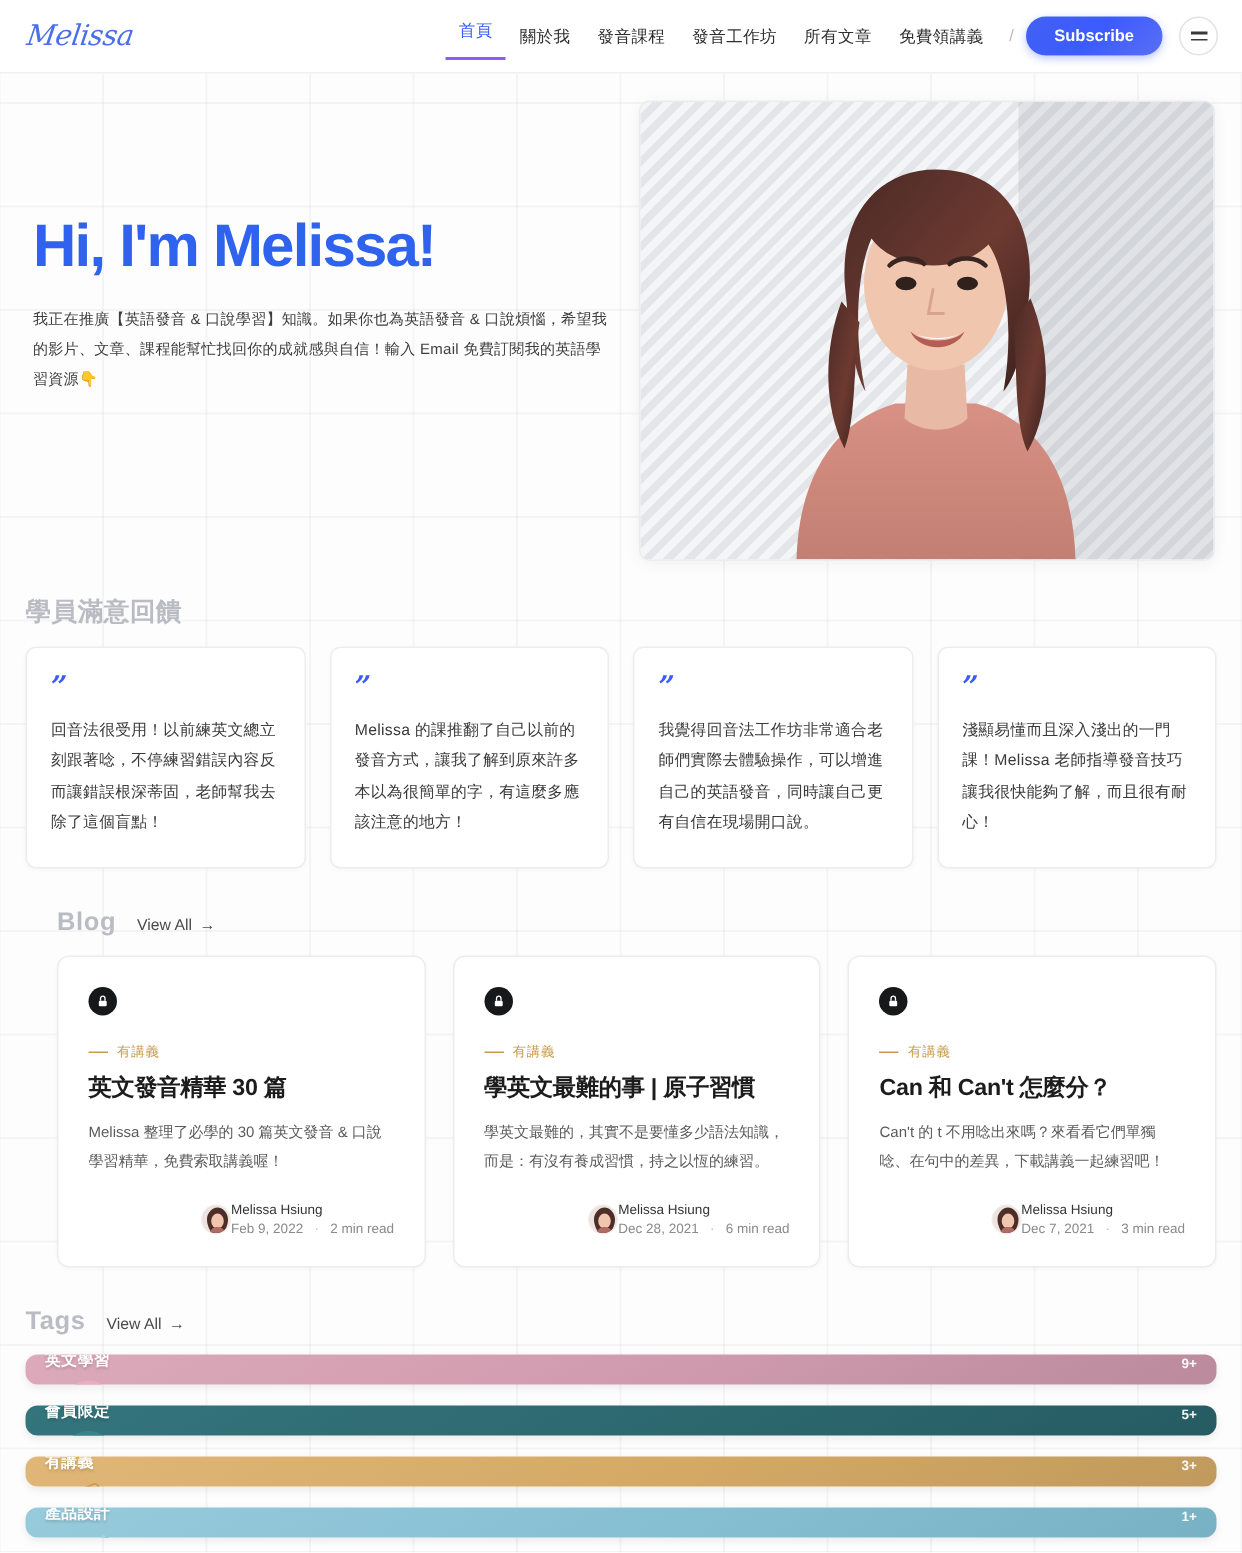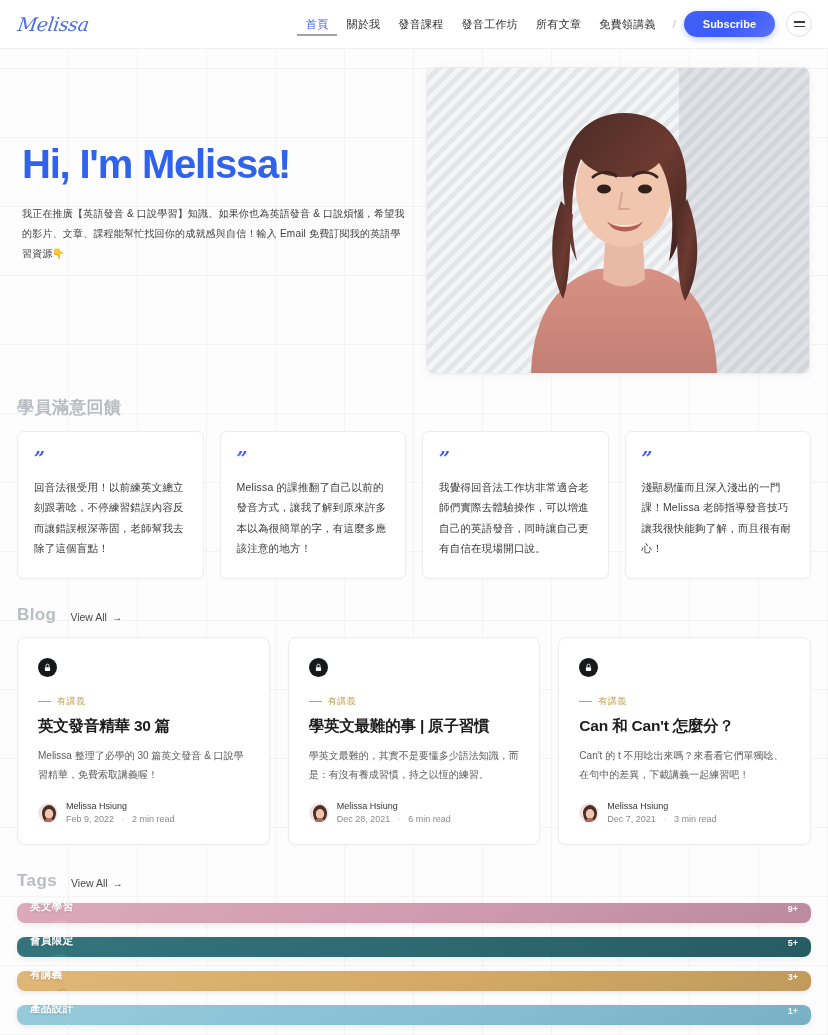--- a/index.html
+++ b/index.html
@@ -28,21 +28,21 @@
     font-family:"DejaVu Serif","Liberation Serif",serif;
     font-style:italic; font-size:19px; color:#4a6fe8;
     letter-spacing:-0.4px; font-weight:500;
     transform:skewX(-8deg);
   }
   .nav{ margin-left:auto; display:flex; align-items:center; gap:0; }
   .nav-item{
     font-size:11px; color:#2f2f2f; padding:4px 9px; white-space:nowrap;
     cursor:pointer; letter-spacing:0.3px;
   }
-  .nav-item.active{ color:#3b5bfd; border-bottom:2px solid #a3a3a3; padding-bottom:2px; }
+  .nav-item.active{ color:#3b5bfd; border-bottom:2px solid #8b5cf6; padding-bottom:10px; }
   .nav-sep{ font-size:11px; color:#bdbdbd; padding:0 8px; }
   .subscribe-btn{
     background:linear-gradient(135deg,#4361f2 0%,#3b5bfd 50%,#5a6ff5 100%);
     color:#fff; font-size:11px; font-weight:700;
     border-radius:999px; padding:7px 19px; border:none; cursor:pointer;
     box-shadow:0 2px 6px rgba(59,91,253,0.35);
   }
   .menu-btn{
     width:26px; height:26px; border-radius:50%; border:1px solid #e2e2e2;
     margin-left:11px; display:flex; flex-direction:column; align-items:center;
@@ -108,41 +108,41 @@
     padding:17px 16px 19px; min-height:128px;
     box-shadow:0 1px 3px rgba(0,0,0,0.03);
   }
   .quote-mark{
     color:#3b5bfd; font-size:19px; font-weight:bold; font-style:italic;
     line-height:1; margin-bottom:9px; font-family:"DejaVu Serif",serif;
   }
   .t-text{ font-size:10.5px; line-height:1.95; color:#3a3a3a; letter-spacing:0.2px; }
 
   
-  .blog{ margin-top:26px; }
+  .blog{ margin-top:26px;margin-left:21px; }
   .b-grid{ display:flex; gap:18px; }
   .b-card{
     flex:1; background:#fff; border:1px solid #ededed; border-radius:8px;
     padding:20px 20px 18px; box-shadow:0 1px 3px rgba(0,0,0,0.03);
   }
   .lock-badge{
     width:19px; height:19px; border-radius:50%; background:#17181a;
     display:flex; align-items:center; justify-content:center; margin-bottom:18px;
   }
   .b-tag{
     font-size:9px; color:#c79b4e; letter-spacing:0.5px;
     display:flex; align-items:center; gap:6px; margin-bottom:8px;
   }
   .b-tag .dash{ width:13px; height:1px; background:#c79b4e; display:block; }
   .b-title{
     font-size:15.5px; font-weight:bold; color:#1c1c1c;
     letter-spacing:-0.2px; line-height:1.3; margin-bottom:11px;
   }
   .b-excerpt{ font-size:10px; line-height:1.85; color:#5b5b5b; min-height:36px; }
-  .b-meta{ display:flex; align-items:center; gap:8px; margin-top:16px; }
+  .b-meta{ display:flex; align-items:center; margin-top:16px;justify-content:flex-end; }
   .avatar{
     width:20px; height:20px; border-radius:50%; overflow:hidden; flex-shrink:0;
     border:1px solid #eee; position:relative; background:#e8dcd6;
   }
   .b-meta-text{ line-height:1.45; }
   .b-author{ font-size:9px; color:#343434; }
   .b-sub{ font-size:9px; color:#8a8a8a; }
   .b-sub .dot{ display:inline-block; padding:0 5px; color:#bdbdbd; }
 
   

